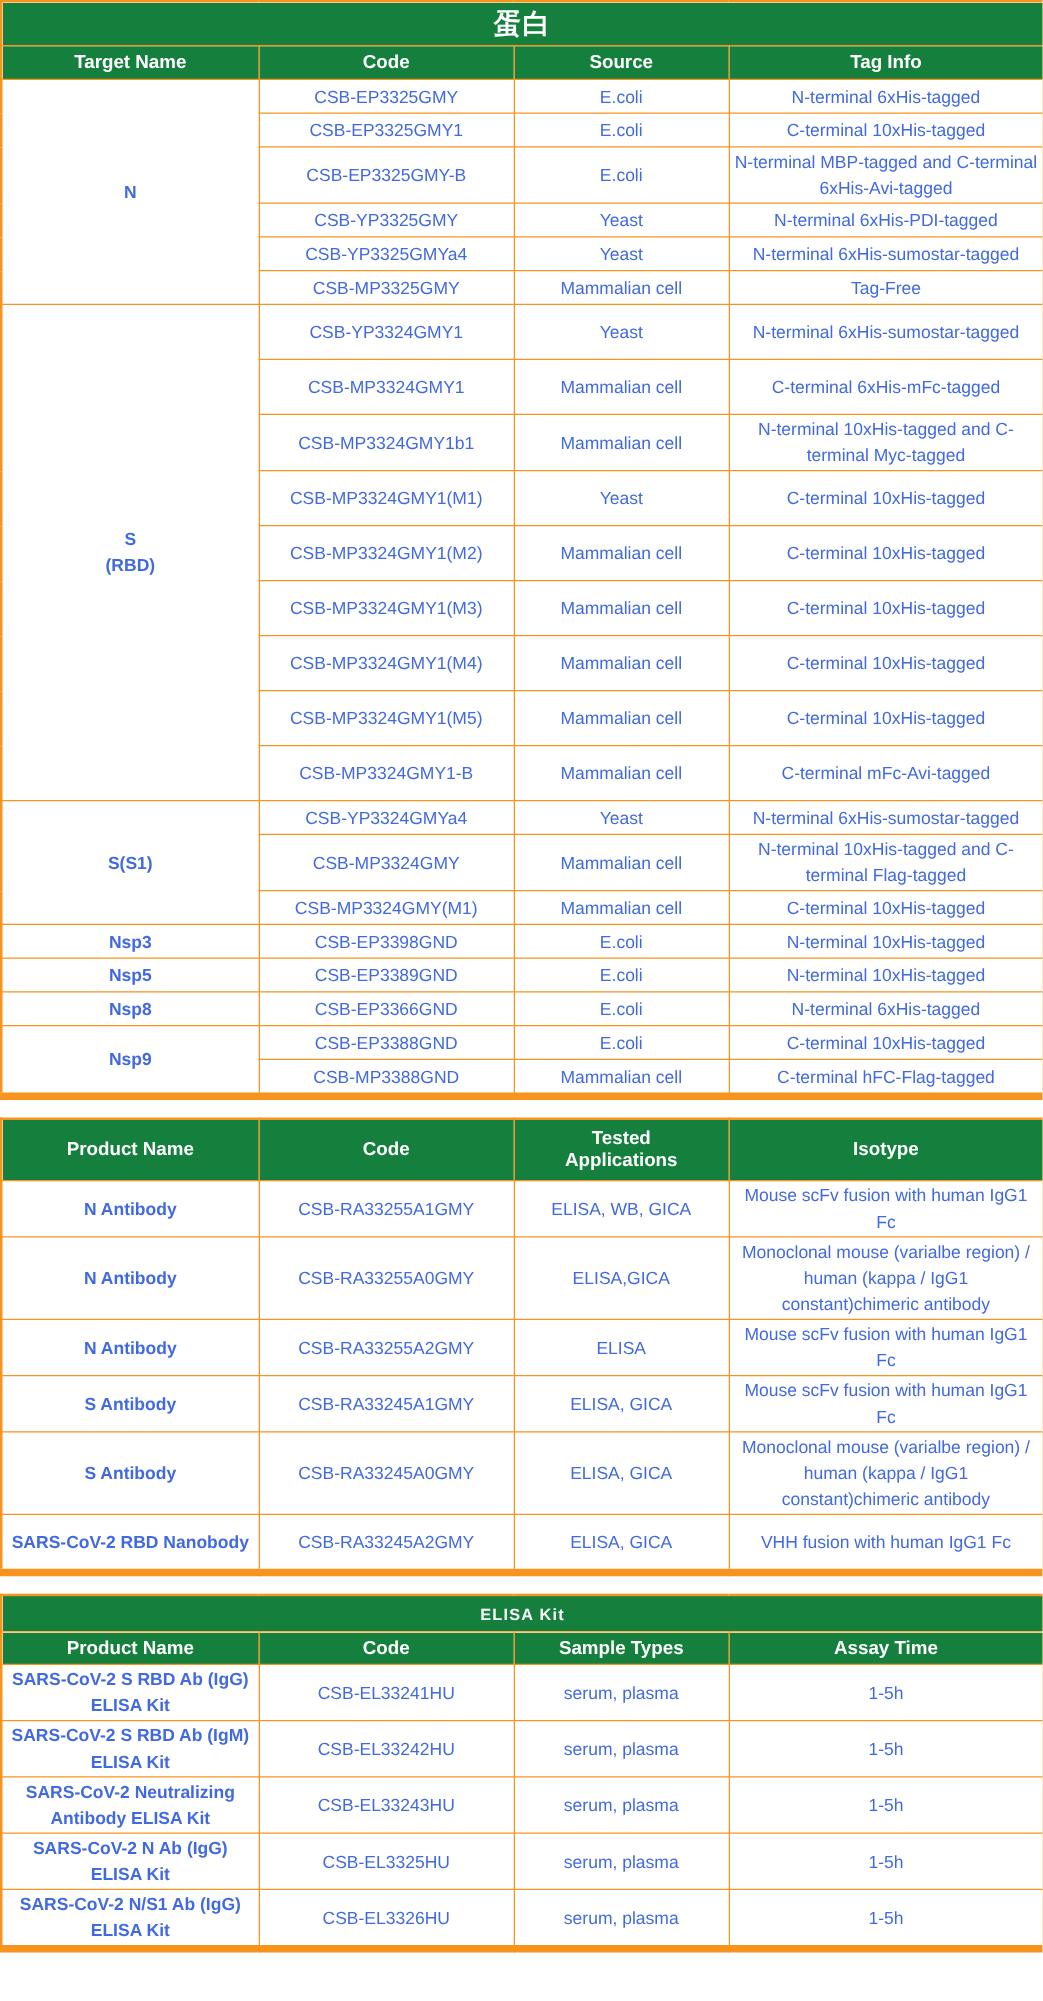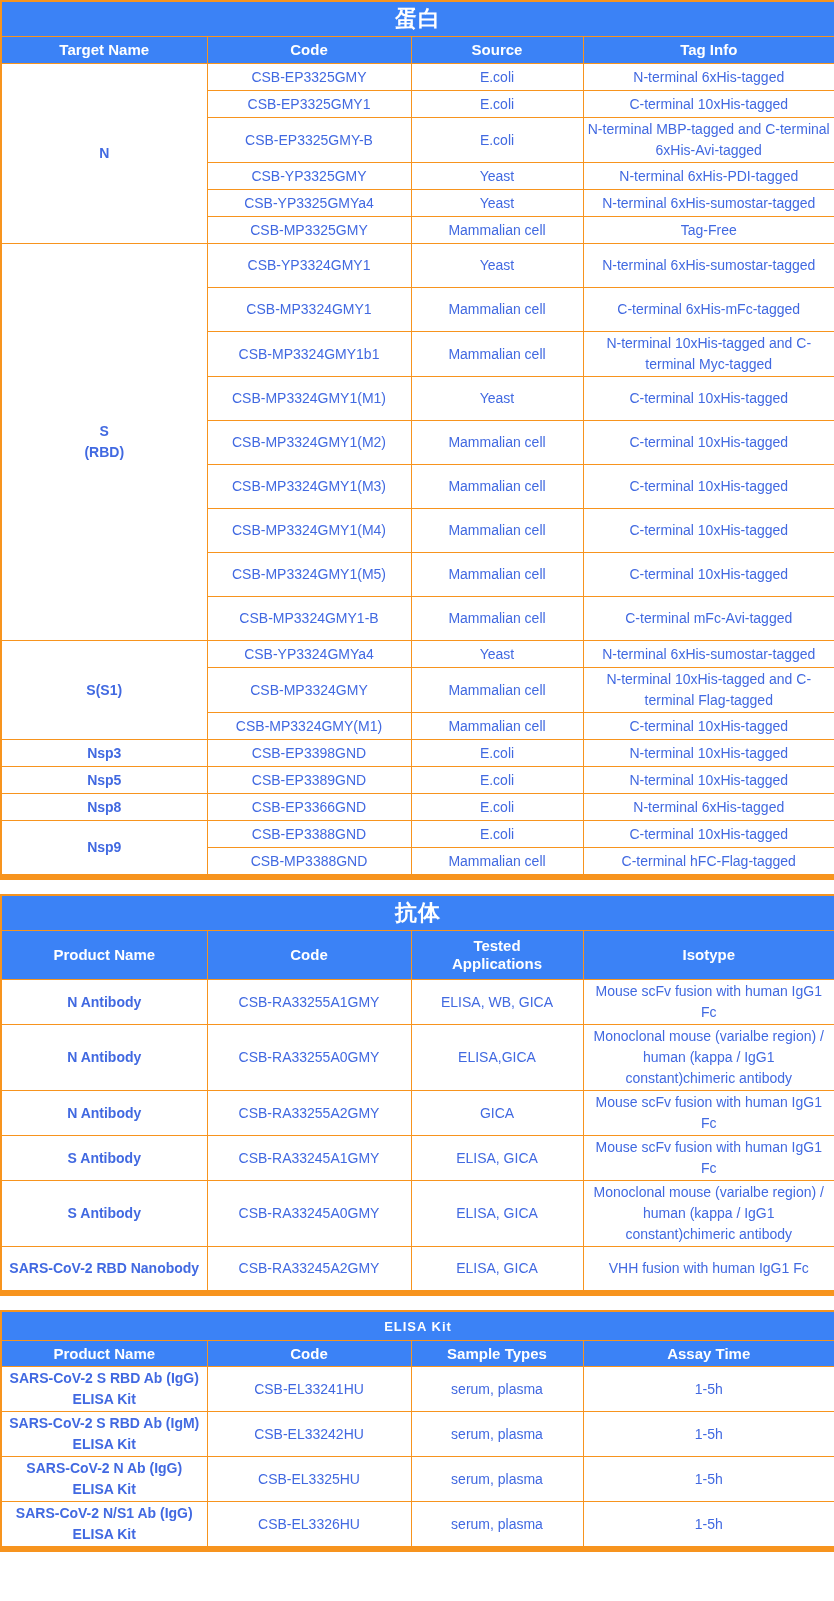--- a/index.html
+++ b/index.html
@@ -2,21 +2,21 @@
 <html><head>
 <meta charset="utf-8">
 <style>
   html,body{margin:0;padding:0;background:#ffffff;}
   body{font-family:"Liberation Sans", sans-serif; -webkit-font-smoothing:antialiased;}
   .page{width:834px;}
   table{border-collapse:collapse; table-layout:fixed; width:834px;
         border:2px solid #F7941E; border-bottom-width:6px; margin:0 0 14px 0;}
   col.c1{width:206px;} col.c2{width:204px;} col.c3{width:172px;} col.c4{width:252px;}
   th,td{overflow:hidden;}
-  thead th{background:#3b82f6; color:#ffffff; border:1px solid #F7941E;
+  thead th{background:#15803d; color:#ffffff; border:1px solid #F7941E;
            text-align:center; vertical-align:middle; font-weight:bold;}
   tr.title th{font-size:22px; height:32px; letter-spacing:1px;}
   tr.cols th{font-size:15px; height:24px; line-height:18px;}
   tbody td{border:1px solid #F7941E; color:#4169E1; font-size:14px; line-height:21px;
            text-align:center; vertical-align:middle; padding:1px 4px;}
   td.bold{font-weight:bold; white-space:pre-line;}
   .protein tbody td{height:24px;}
   .protein tbody tr.tall td{height:41px;}
   .antibody tbody td{height:41px;}
   .antibody tr.cols th{height:46px;}
@@ -176,23 +176,20 @@
   </table>
 
   <table class="antibody">
     <colgroup>
         <col class="c1">
         <col class="c2">
         <col class="c3">
         <col class="c4">
       </colgroup>
     <thead>
-      <tr class="title">
-        <th colspan="4">抗体</th>
-      </tr>
       <tr class="cols" id="antibody-cols">
           <th>Product Name</th>
           <th>Code</th>
           <th>Tested Applications</th>
           <th>Isotype</th>
         </tr>
     </thead>
     <tbody id="antibody-body">
         <tr>
           <td class="bold">N Antibody</td>
@@ -202,21 +199,21 @@
         </tr>
         <tr>
           <td class="bold">N Antibody</td>
           <td>CSB-RA33255A0GMY</td>
           <td>ELISA,GICA</td>
           <td>Monoclonal mouse (varialbe region) / human (kappa / IgG1 constant)chimeric antibody</td>
         </tr>
         <tr>
           <td class="bold">N Antibody</td>
           <td>CSB-RA33255A2GMY</td>
-          <td>GICA</td>
+          <td>ELISA</td>
           <td>Mouse scFv fusion with human IgG1 Fc</td>
         </tr>
         <tr>
           <td class="bold">S Antibody</td>
           <td>CSB-RA33245A1GMY</td>
           <td>ELISA, GICA</td>
           <td>Mouse scFv fusion with human IgG1 Fc</td>
         </tr>
         <tr>
           <td class="bold">S Antibody</td>
@@ -258,20 +255,26 @@
           <td>serum, plasma</td>
           <td>1-5h</td>
         </tr>
         <tr>
           <td class="bold">SARS-CoV-2 S RBD Ab (IgM)  ELISA Kit</td>
           <td>CSB-EL33242HU</td>
           <td>serum, plasma</td>
           <td>1-5h</td>
         </tr>
         <tr>
+          <td class="bold">SARS-CoV-2 Neutralizing Antibody  ELISA Kit</td>
+          <td>CSB-EL33243HU</td>
+          <td>serum, plasma</td>
+          <td>1-5h</td>
+        </tr>
+        <tr>
           <td class="bold">SARS-CoV-2 N Ab (IgG) ELISA Kit</td>
           <td>CSB-EL3325HU</td>
           <td>serum, plasma</td>
           <td>1-5h</td>
         </tr>
         <tr>
           <td class="bold">SARS-CoV-2 N/S1 Ab (IgG) ELISA Kit</td>
           <td>CSB-EL3326HU</td>
           <td>serum, plasma</td>
           <td>1-5h</td>

